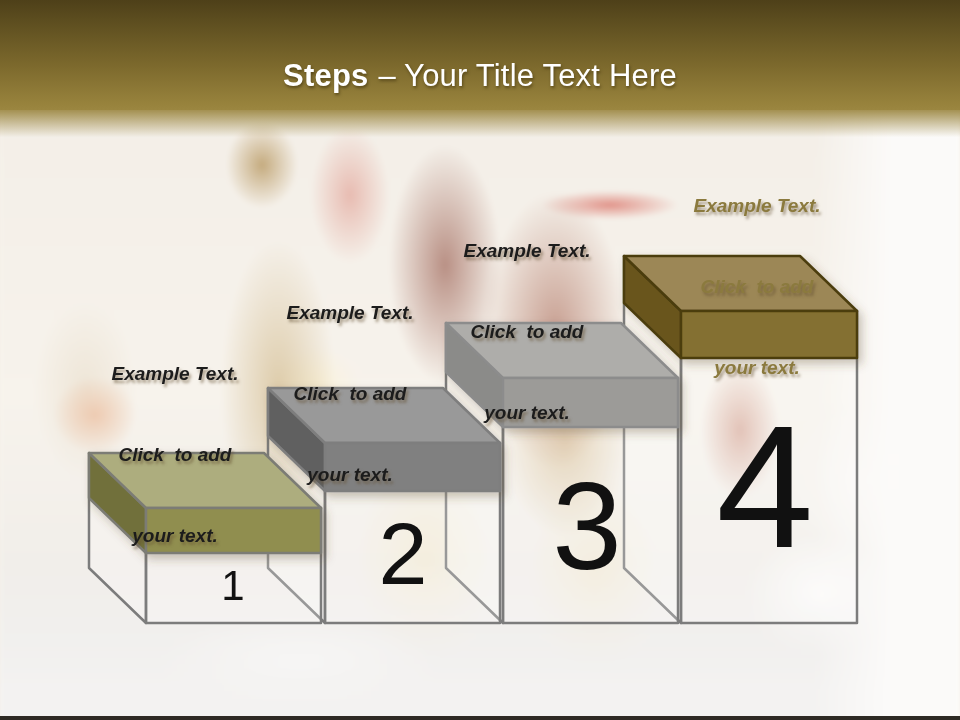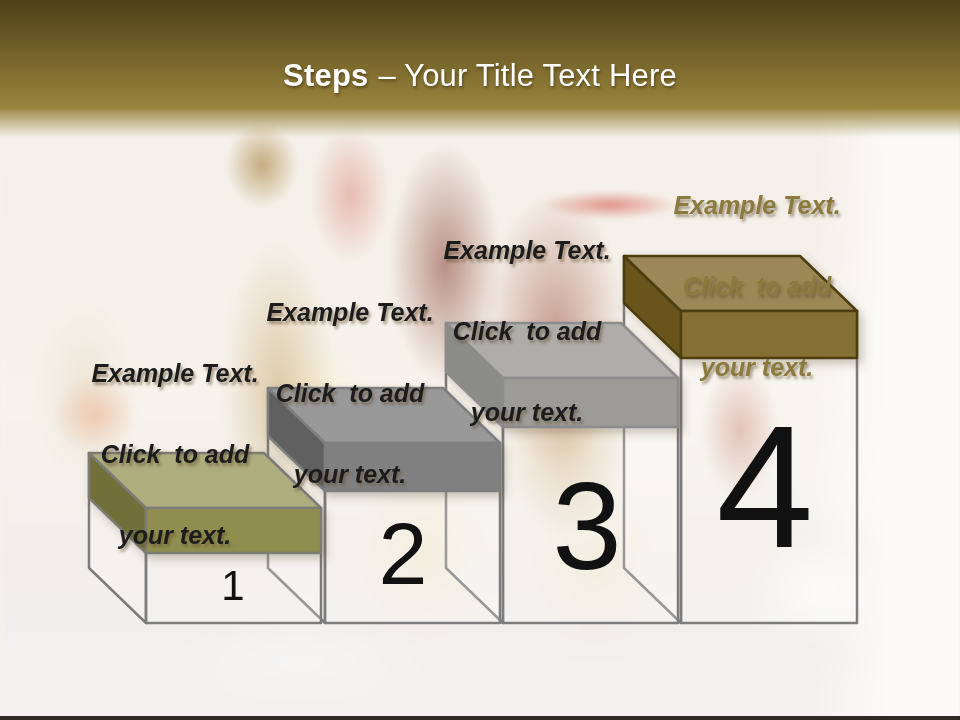--- a/index.html
+++ b/index.html
@@ -49,21 +49,21 @@
   }
   .title .bold{font-weight:bold;}
   .title .rest{font-weight:normal;margin-left:0.32em;}
   
   svg.boxes{position:absolute;left:0;top:0;z-index:2;}
   svg.boxes .glass{fill:rgba(255,255,255,0.22);stroke:#7c7c7c;stroke-width:2.5;}
   svg.boxes polygon, svg.boxes rect{stroke-width:2.5;stroke-linejoin:round;}
   
   .caption{
     position:absolute;z-index:4;transform:translateX(-50%);
-    font-style:italic;font-weight:600;font-size:25px;line-height:27px;
+    font-style:italic;font-weight:600;font-size:19px;line-height:27px;
     text-align:center;white-space:pre;
     text-shadow:2px 3px 3px rgba(100,80,50,0.55);
   }
   .caption span{display:block;}
   
   .step-number{
     position:absolute;z-index:4;transform:translateX(-50%);
     color:#111111;line-height:1;font-weight:normal;
   }
   .num-1{font-size:42px;}

